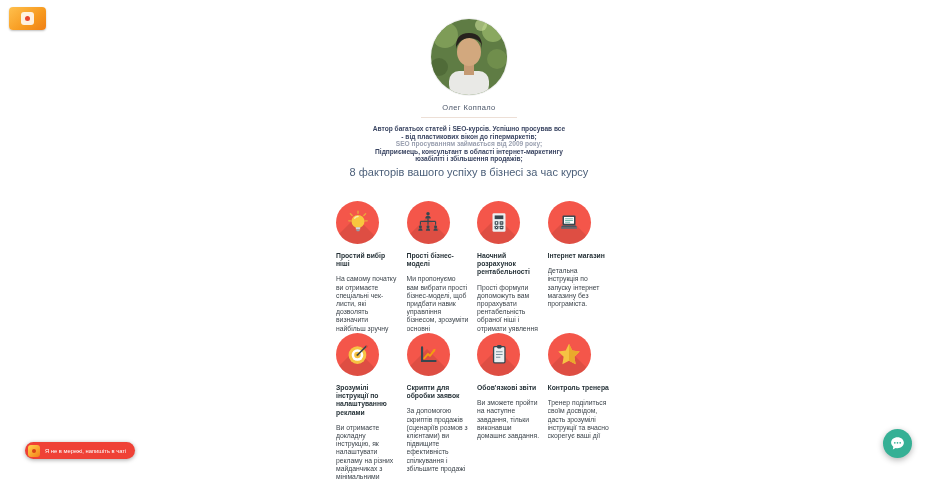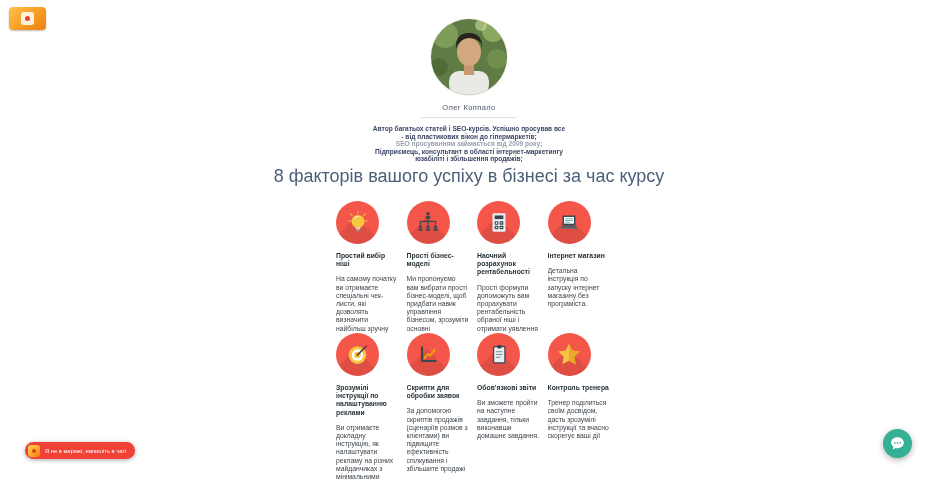--- a/index.html
+++ b/index.html
@@ -33,21 +33,21 @@
   }
   .name { margin-top:8px; font-size:7.5px; color:#4a5568; letter-spacing:.4px; }
   .divider { width:96px; height:1px; background:#eddfd6; margin:5px auto 7px; }
   .bio { max-width:196px; margin:0 auto; }
   .bio p { font-size:6.6px; line-height:7.5px; font-weight:bold; color:#3b4663; }
   .bio p.muted { color:#9aa0b0; }
 
   
   .heading {
     position:absolute; top:166px; left:0; right:0; text-align:center;
-    font-size:18px; color:#4b5f79; font-weight:400;
+    font-size:11px; color:#4b5f79; font-weight:400;
   }
 
   
   .grid { position:absolute; left:336px; top:201px; }
   .row { display:grid; grid-template-columns:repeat(4,62px); column-gap:8.5px; }
   .row1 .cell { height:132px; overflow:hidden; }
   .row2 .cell { height:148px; overflow:hidden; }
   .icon-circle {
     position:relative; width:43px; height:43px; border-radius:50%;
     background:#f4564a; overflow:hidden; margin-bottom:8px;

